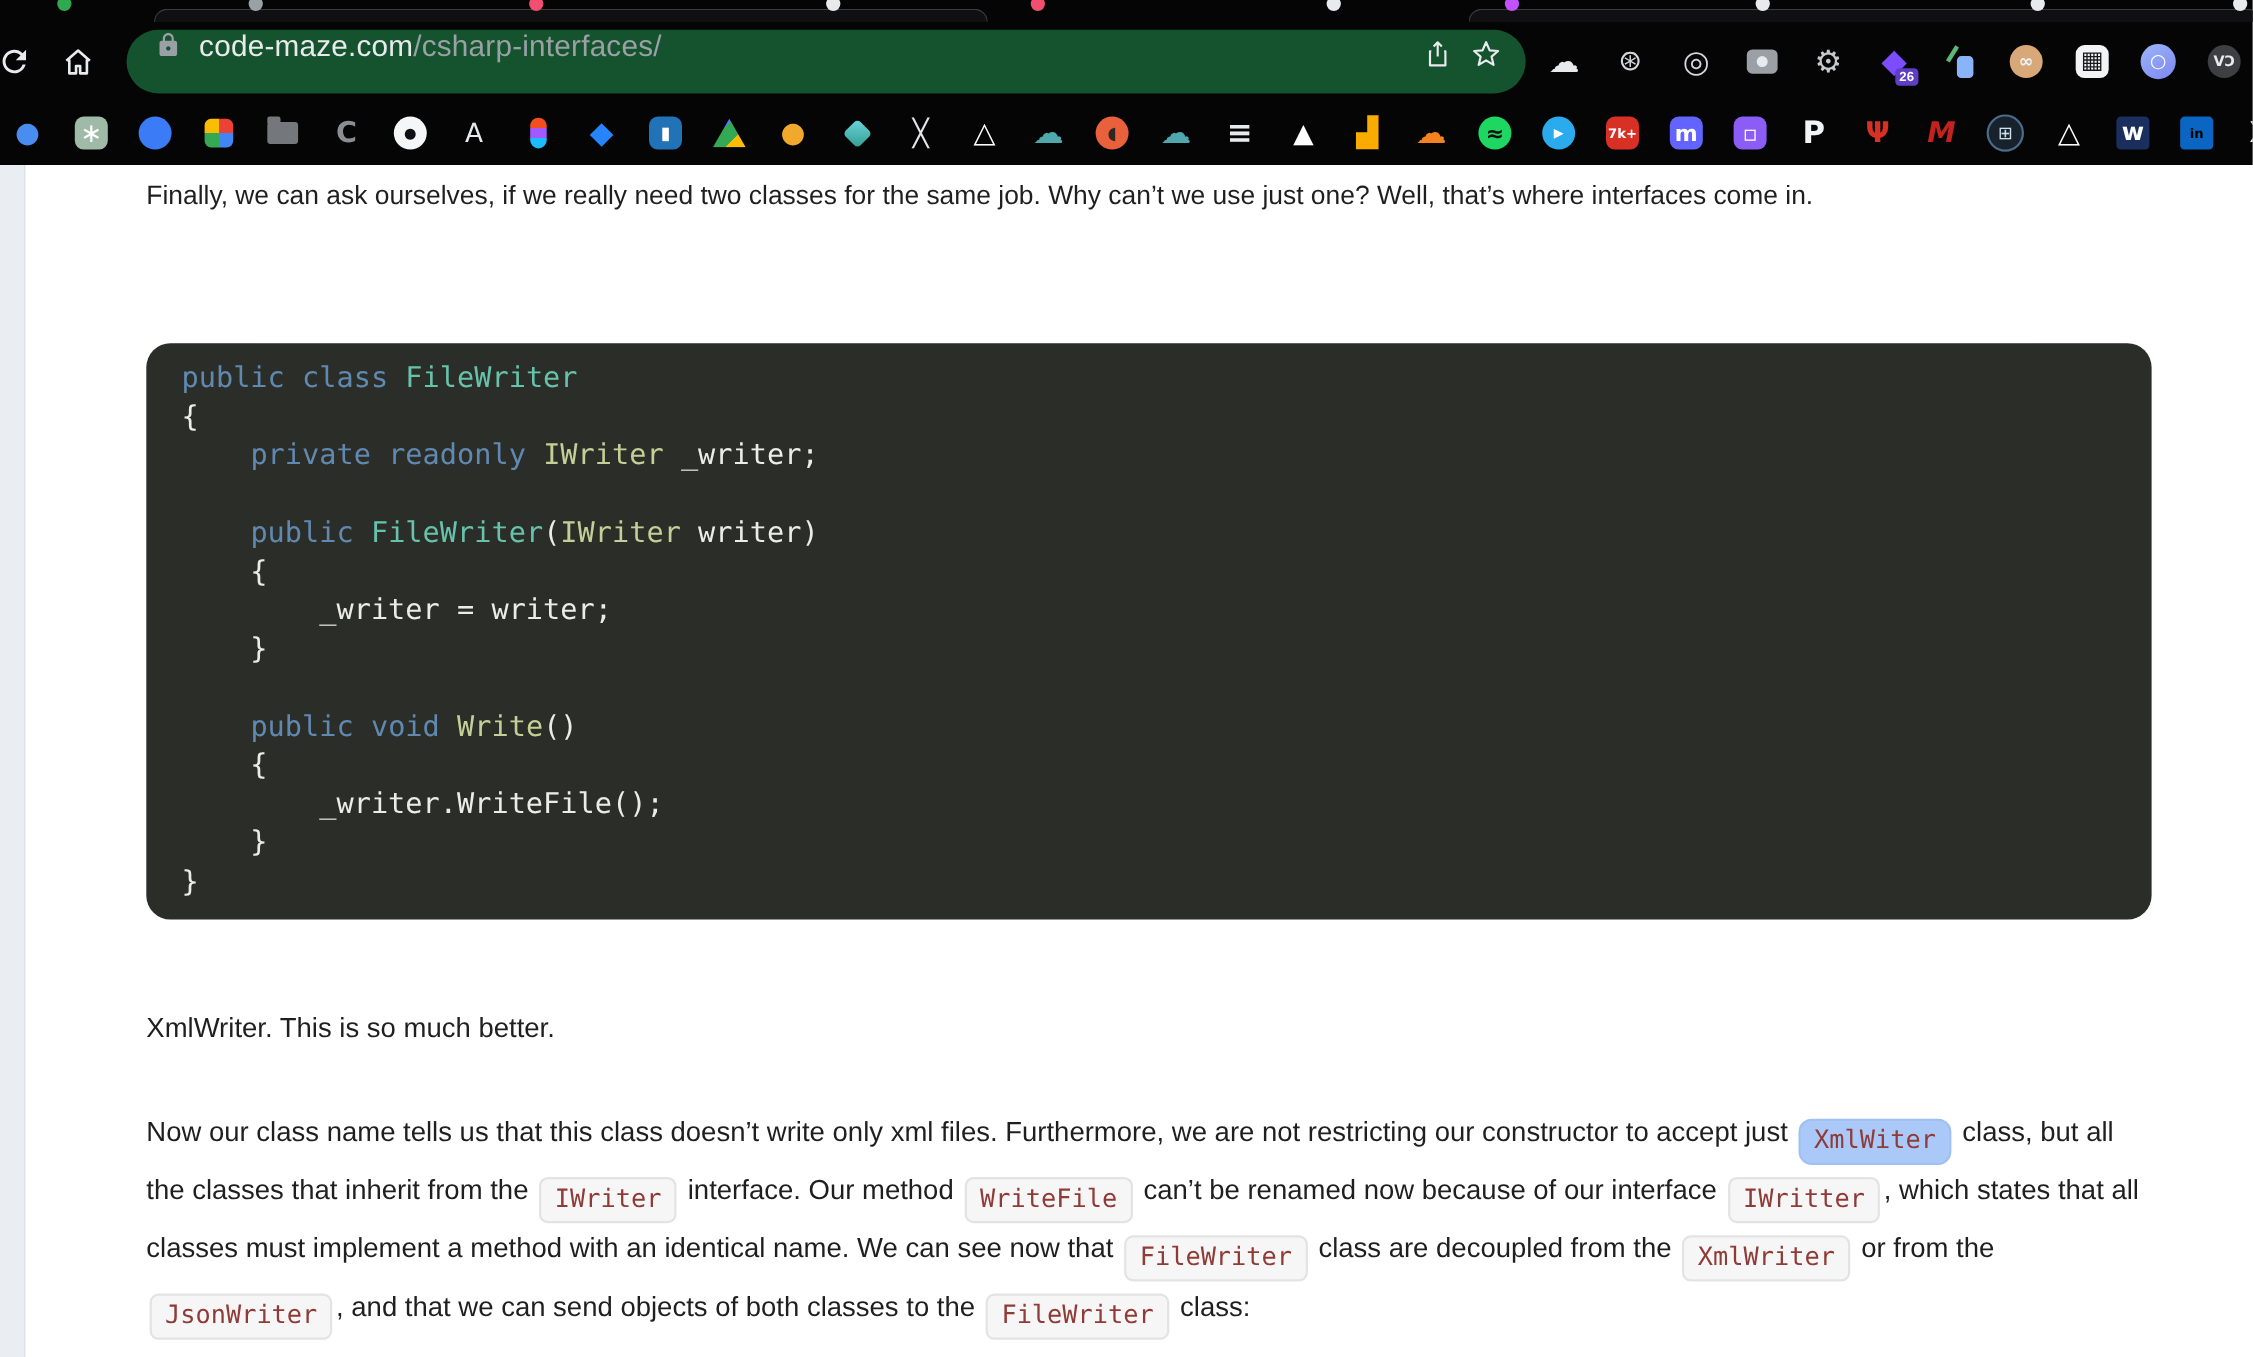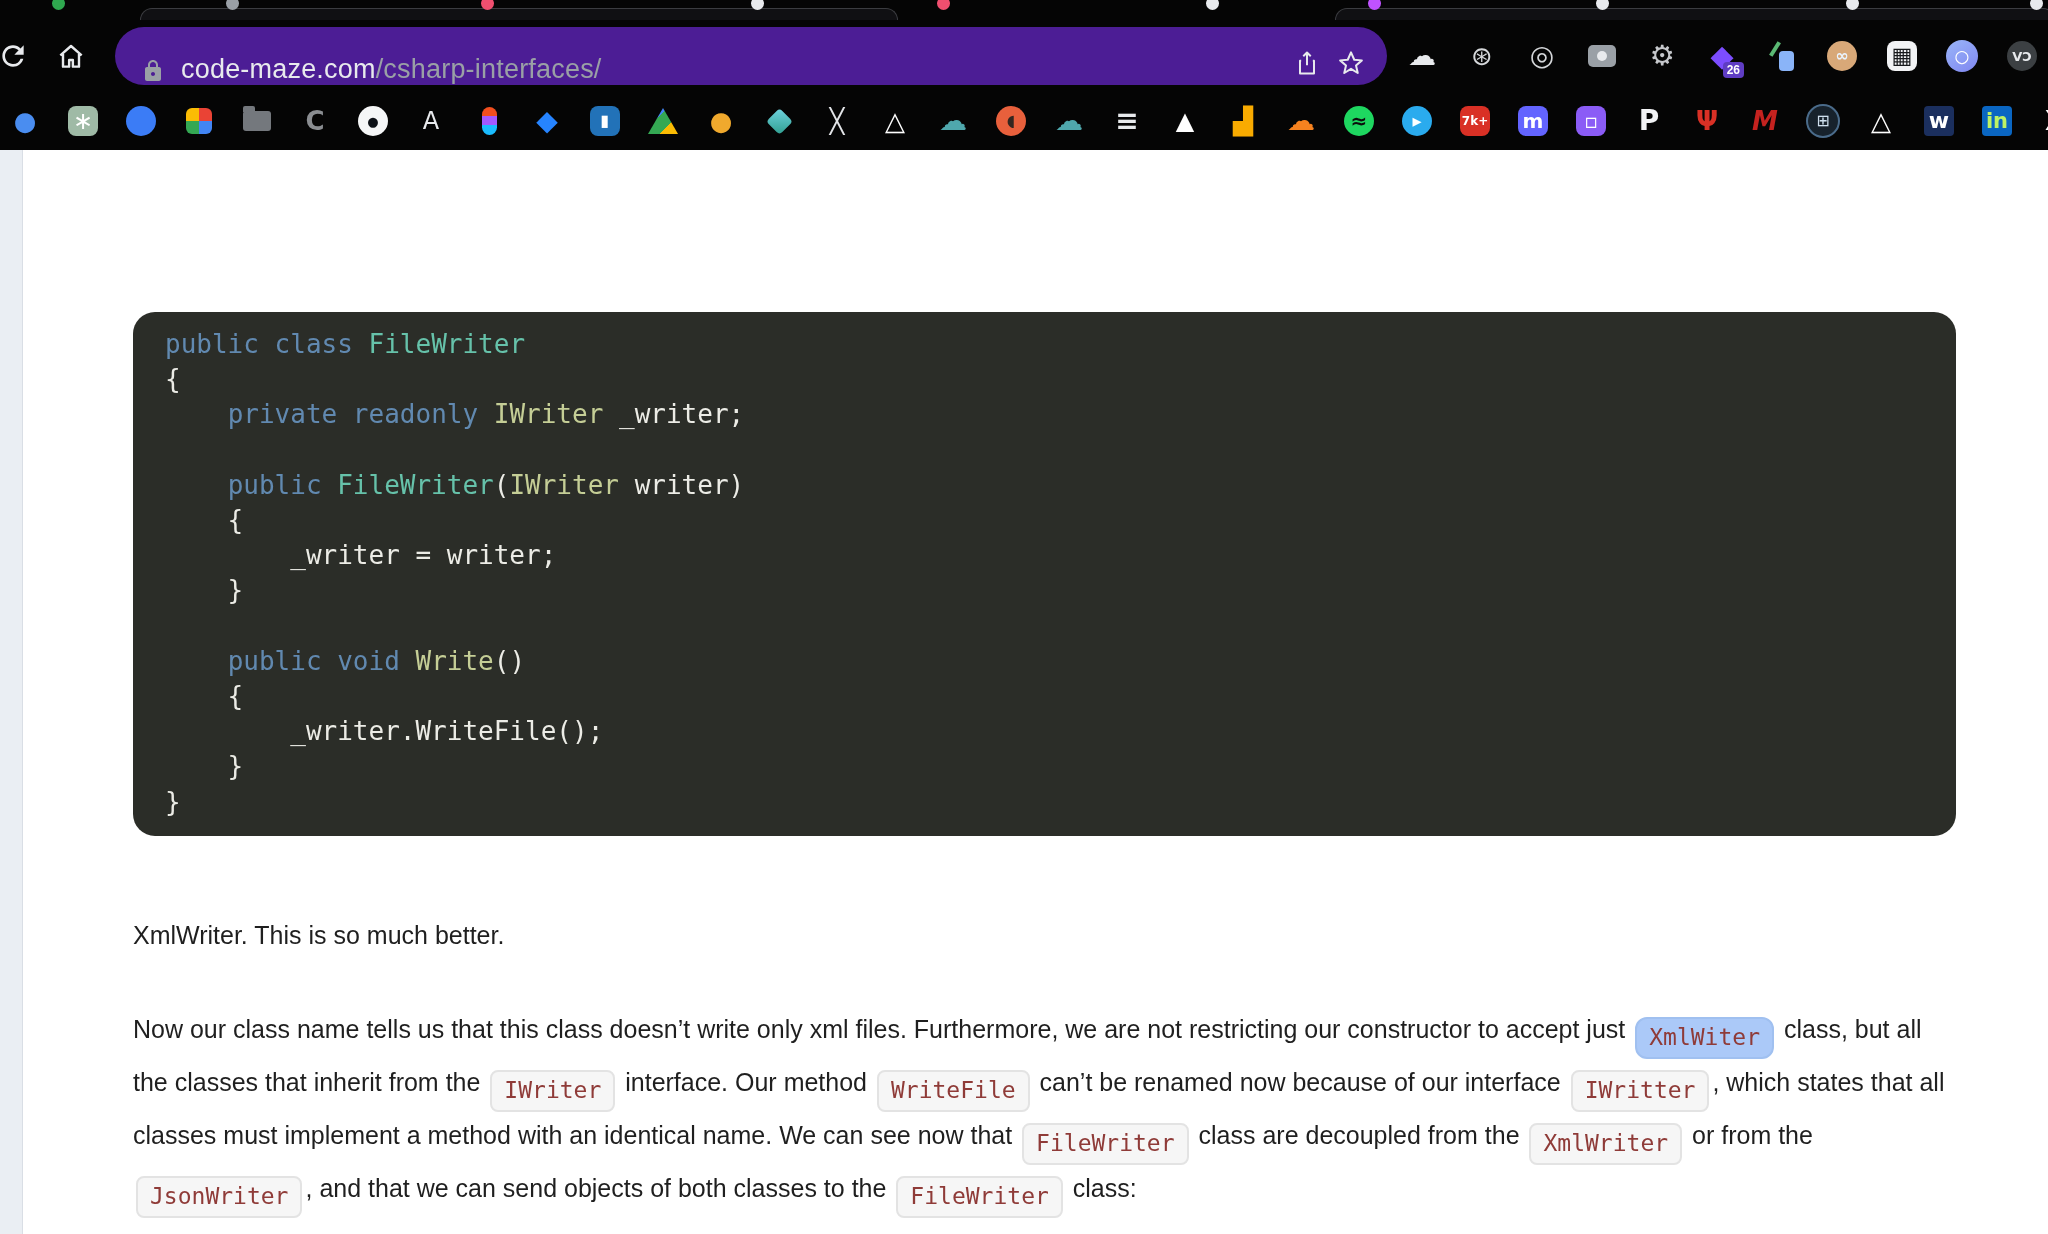--- a/index.html
+++ b/index.html
@@ -10,21 +10,21 @@
   #chrome{position:absolute;top:0;left:0;width:2048px;height:150px;background:#050505;}
 
   #tabstrip{position:absolute;top:0;left:0;width:2048px;height:20px;overflow:hidden;}
   .tabshape{position:absolute;top:8px;height:20px;background:#101013;border:1px solid #3b3c40;
             border-bottom:none;border-radius:12px 12px 0 0;box-sizing:border-box;}
   .tdot{position:absolute;top:-3px;width:13px;height:13px;border-radius:50%;z-index:2;}
 
   #toolbar{position:absolute;top:20px;left:0;width:2048px;height:72px;}
   .tbtn{position:absolute;top:17px;width:38px;height:38px;display:flex;align-items:center;justify-content:center;}
   #omnibox{position:absolute;left:115px;top:7px;width:1272px;height:58px;border-radius:29px;
-           background:#4c1d95;display:flex;align-items:flex-end;}
+           background:#14532d;display:flex;align-items:flex-start;}
   #urltext{margin-left:16px;font-size:27px;letter-spacing:.2px;white-space:nowrap;}
   #urltext .dom{color:#e8eaed;}
   #urltext .path{color:#9aa0a6;}
   #omnibox .grow{flex:1;}
   #omnibox .obtn{width:44px;height:44px;display:flex;align-items:center;justify-content:center;}
 
   #extrow{position:absolute;left:1402px;top:0;height:72px;display:flex;align-items:center;gap:20px;}
 
   #bookmarks{position:absolute;top:92px;left:8px;right:0;height:58px;display:flex;align-items:center;
              gap:24px;overflow:hidden;}
@@ -262,31 +262,32 @@
       <span class="icell">
         <span class="g" style="width: 30px; height: 30px; background: rgb(23, 34, 44); border-radius: 50%; border: 2px solid rgb(74, 107, 138); color: rgb(207, 224, 238); font-size: 16px;">⊞</span>
       </span>
       <span class="icell">
         <span class="g" style="width: 30px; height: 30px; color: rgb(255, 255, 255); font-size: 26px;">△</span>
       </span>
       <span class="icell">
         <span class="g" style="width: 30px; height: 30px; background: rgb(27, 47, 94); border-radius: 4px; color: rgb(255, 255, 255); font-size: 22px; font-weight: 700;">w</span>
       </span>
       <span class="icell">
-        <span class="g" style="width: 30px; height: 30px; background: rgb(10, 102, 194); border-radius: 4px; color: #bef264; font-size: 21px; font-weight: 700;">in</span>
+        <span class="g" style="width: 30px; height: 30px; background: rgb(10, 102, 194); border-radius: 4px; color: #000000; font-size: 12px; font-weight: 700;">in</span>
       </span>
       <span class="icell">
         <span class="g" style="width: 30px; height: 30px; color: rgb(255, 255, 255); font-size: 26px; font-weight: 700;">X</span>
       </span>
     </div>
 </div>
 
 <div id="content">
   <div class="gutter"></div>
 
+  <p class="para" id="p-top">Finally, we can ask ourselves, if we really need two classes for the same job. Why can’t we use just one? Well, that’s where interfaces come in.</p>
 
 
   <div id="code"><div class="cl"><span class="tk-kw">public</span><span class="tk-pl"> </span><span class="tk-kw">class</span><span class="tk-pl"> </span><span class="tk-cls">FileWriter</span></div><div class="cl"><span class="tk-pl">{</span></div><div class="cl"><span class="tk-pl">    </span><span class="tk-kw">private</span><span class="tk-pl"> </span><span class="tk-kw">readonly</span><span class="tk-pl"> </span><span class="tk-itf">IWriter</span><span class="tk-pl"> _writer;</span></div><div class="cl">&nbsp;</div><div class="cl"><span class="tk-pl">    </span><span class="tk-kw">public</span><span class="tk-pl"> </span><span class="tk-cls">FileWriter</span><span class="tk-pl">(</span><span class="tk-itf">IWriter</span><span class="tk-pl"> writer)</span></div><div class="cl"><span class="tk-pl">    {</span></div><div class="cl"><span class="tk-pl">        _writer = writer;</span></div><div class="cl"><span class="tk-pl">    }</span></div><div class="cl">&nbsp;</div><div class="cl"><span class="tk-pl">    </span><span class="tk-kw">public</span><span class="tk-pl"> </span><span class="tk-kw">void</span><span class="tk-pl"> </span><span class="tk-itf">Write</span><span class="tk-pl">()</span></div><div class="cl"><span class="tk-pl">    {</span></div><div class="cl"><span class="tk-pl">        _writer.WriteFile();</span></div><div class="cl"><span class="tk-pl">    }</span></div><div class="cl"><span class="tk-pl">}</span></div></div>
 
   <p class="para" id="p-exc">XmlWriter. This is so much better.</p>
 
   <p class="para" id="p-main">Now our class name tells us that this class doesn’t write only xml files. Furthermore, we are not restricting our constructor to accept just <span class="chip hl">XmlWiter</span> class, but all the classes that inherit from the <span class="chip">IWriter</span> interface. Our method <span class="chip">WriteFile</span> can’t be renamed now because of our interface <span class="chip">IWritter</span>, which states that all classes must implement a method with an identical name. We can see now that <span class="chip">FileWriter</span> class are decoupled from the <span class="chip">XmlWriter</span> or from the <span class="chip">JsonWriter</span>, and that we can send objects of both classes to the <span class="chip">FileWriter</span> class:</p>
 </div>
 
 </body></html>

